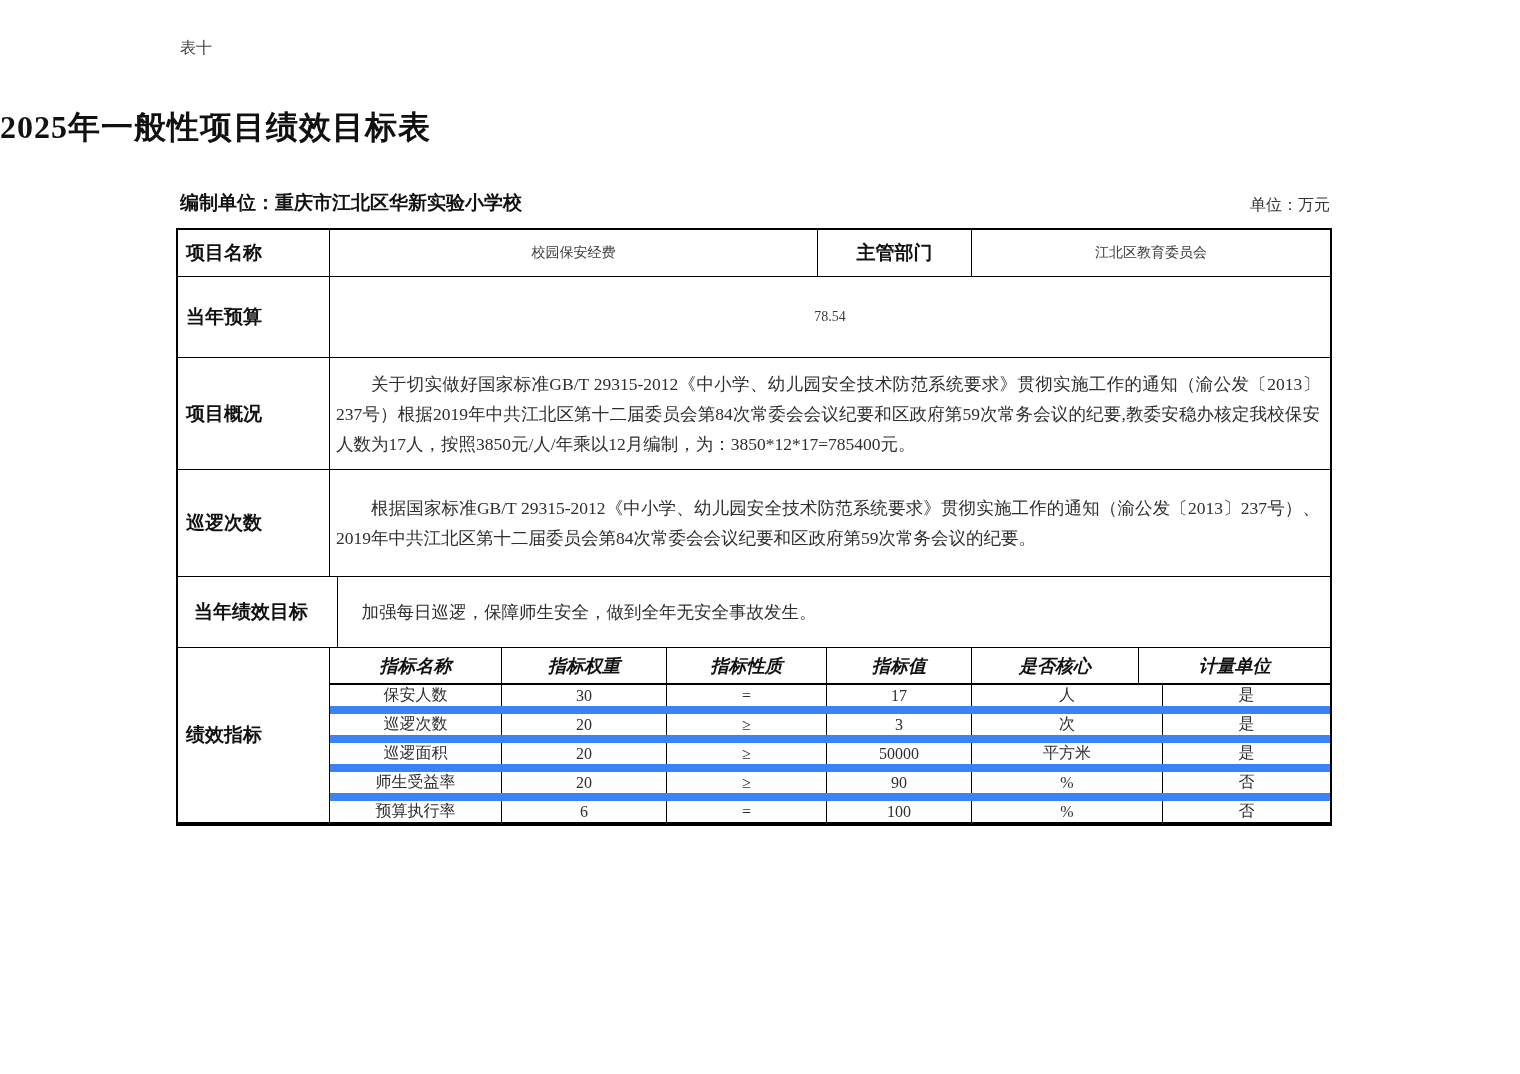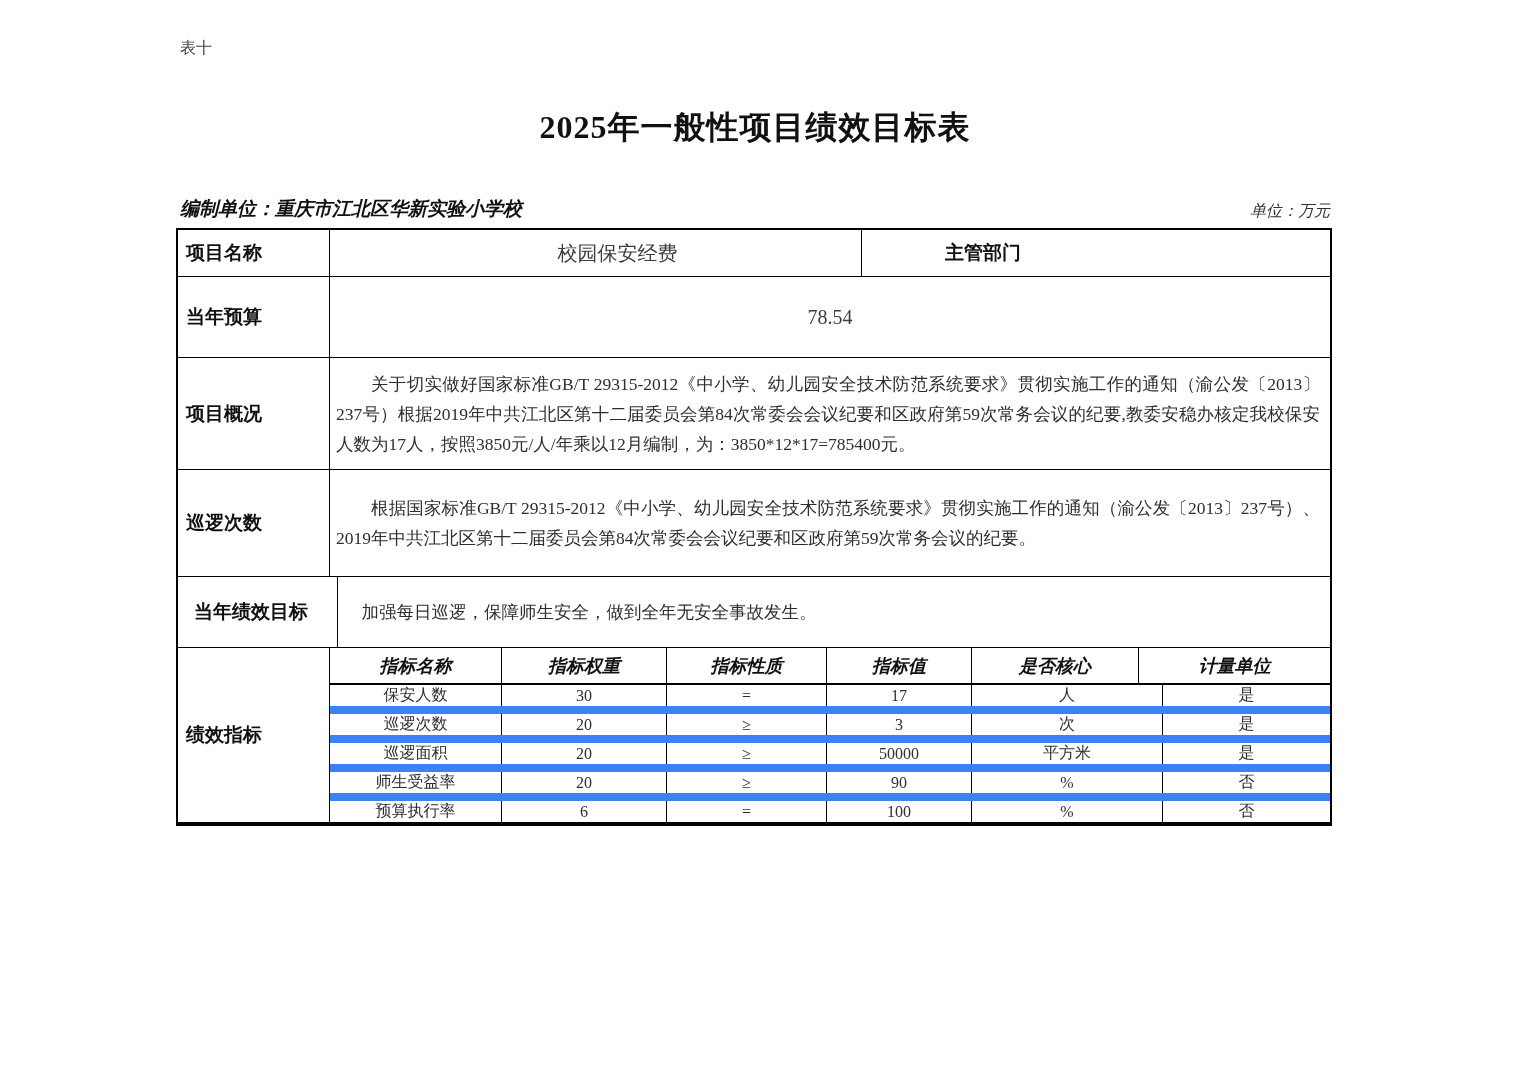--- a/index.html
+++ b/index.html
@@ -8,39 +8,39 @@
     width:1520px; height:1074px;
     font-family:"Liberation Serif","DejaVu Serif",serif;
     color:#1a1a1a; position:relative; overflow:hidden;
   }
   .corner-label {
     position:absolute; left:180px; top:38px;
     font-size:16px; color:#3f3f3f;
   }
   .doc-title {
     position:absolute; left:0; top:106px; width:1510px;
-    text-align:center; font-size:32px; font-weight:bold; color:#111;
+    font-size:32px; font-weight:bold; color:#111;
     letter-spacing:1px;
   }
   .meta-row {
-    position:absolute; left:180px; top:196px; width:1150px;
-    display:flex; justify-content:space-between; align-items:flex-end;font-style:italic;
+    position:absolute; left:180px; top:190px; width:1150px;
+    display:flex; justify-content:space-between; align-items:flex-end;
   }
   .prepared-by { font-size:19px; font-weight:bold; color:#111; }
   .unit-note { font-size:16px; color:#333; }
 
   .main-table {
     position:absolute; left:176px; top:228px; width:1156px;
     border:2px solid #000; border-bottom-width:4px;
     display:flex; flex-direction:column;
     background:#fff;
   }
   .t-row { display:flex; width:100%; border-bottom:1px solid #000; }
   .t-row:last-child { border-bottom:none; }
-  .r1 { height:47px;gap:44px; }
+  .r1 { height:47px; }
   .r2 { height:81px; }
   .r3 { height:112px; }
   .r4 { height:107px; }
   .r5 { height:71px;padding-left:8px; }
   .r6 { height:174px; }
 
   .cell { border-right:1px solid #000; display:flex; align-items:center; }
   .cell:last-child { border-right:none; }
 
   .label-cell {
@@ -48,21 +48,21 @@
     padding-left:8px;
     font-weight:bold; font-size:19px; color:#111;
   }
   .head-cell {
     width:154px; flex:0 0 154px;
     justify-content:center;
     font-weight:bold; font-size:19px; color:#111;
   }
   .value-cell {
     justify-content:center;
-    font-size:20px; color:#3c3c3c;
+    font-size:14px; color:#3c3c3c;
   }
   .v-project { width:488px; flex:0 0 488px; }
   .v-dept { width:358px; flex:0 0 358px; }
   .v-wide { flex:1 1 auto; }
 
   .para-cell {
     flex:1 1 auto; padding:4px 10px 4px 6px;
     font-size:17.5px; line-height:30px; color:#2e2e2e;
     align-items:center;
   }
@@ -102,20 +102,21 @@
   <span class="prepared-by">编制单位：重庆市江北区华新实验小学校</span>
   <span class="unit-note">单位：万元</span>
 </div>
 
 <div class="main-table">
 
   <div class="t-row r1">
     <div class="cell label-cell">项目名称</div>
     <div class="cell value-cell v-project">校园保安经费</div>
     <div class="cell head-cell">主管部门</div>
+    <div class="cell value-cell v-dept">江北区教育委员会</div>
   </div>
 
   <div class="t-row r2">
     <div class="cell label-cell">当年预算</div>
     <div class="cell value-cell v-wide">78.54</div>
   </div>
 
   <div class="t-row r3">
     <div class="cell label-cell">项目概况</div>
     <div class="cell para-cell">

